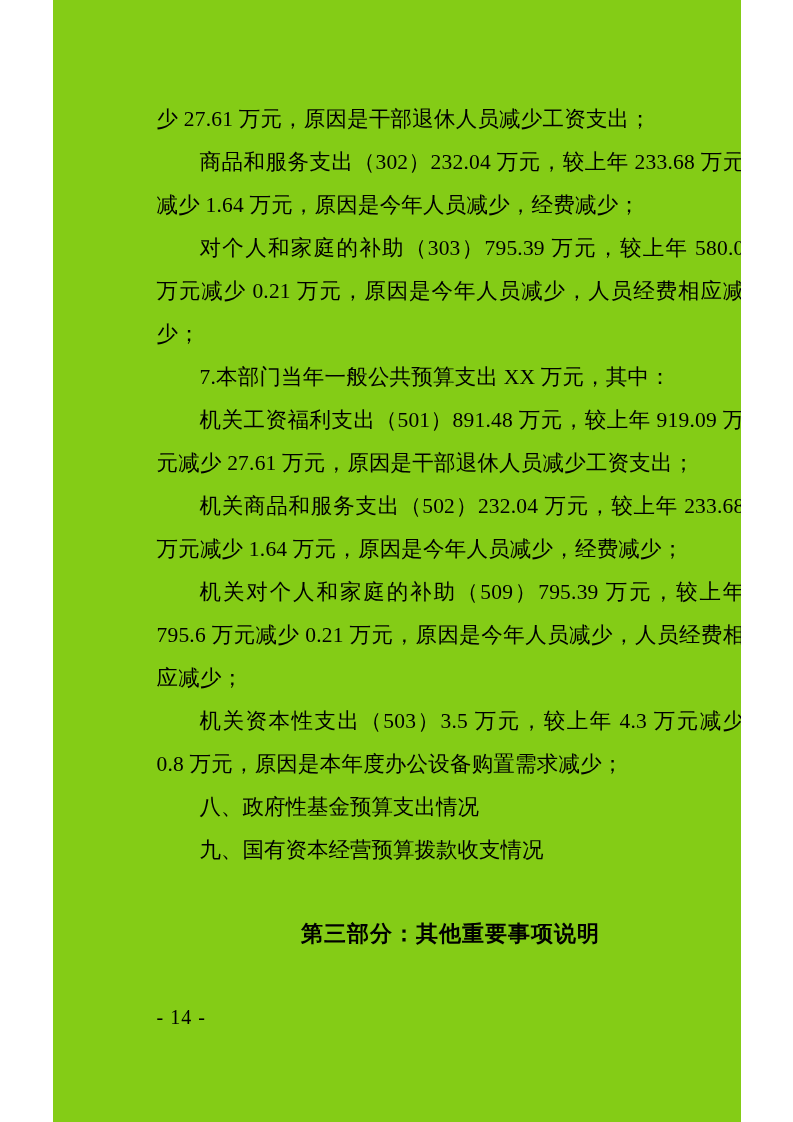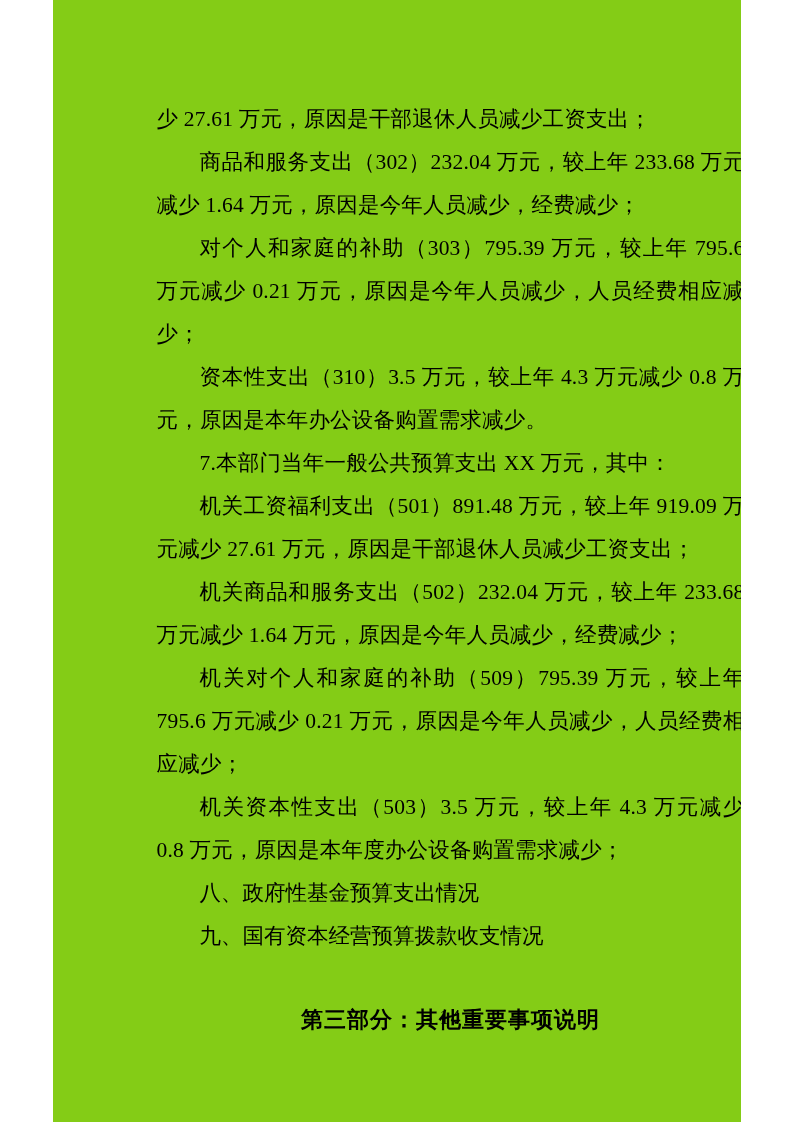--- a/index.html
+++ b/index.html
@@ -58,40 +58,39 @@
     letter-spacing: 1px;
   }
   .spacer {
     height: 40px;
   }
   .footer {
     position: absolute;
     left: 104px;
     top: 1006px;
     width: 588px;
-    text-align: center;
+    text-align: left;
     font-family: "Liberation Serif", "DejaVu Serif", serif;
     font-size: 20px;
     color: #000000;
     letter-spacing: 1px;
   }
 </style>
 </head>
 <body>
 
 <div class="page">
   <div class="content">
 
     <p class="para noindent">少 27.61 万元，原因是干部退休人员减少工资支出；</p>
 
     <p class="para indent">商品和服务支出（302）232.04 万元，较上年 233.68 万元减少 1.64 万元，原因是今年人员减少，经费减少；</p>
 
-    <p class="para indent">对个人和家庭的补助（303）795.39 万元，较上年 795.6 万元减少 0.21 万元，原因是今年人员减少，人员经费相应减少；</p>
+    <p class="para indent">对个人和家庭的补助（303）795.39 万元，较上年 580.0 万元减少 0.21 万元，原因是今年人员减少，人员经费相应减少；</p>
 
-    <p class="para indent">资本性支出（310）3.5 万元，较上年 4.3 万元减少 0.8 万元，原因是本年办公设备购置需求减少。</p>
 
     <p class="para indent">7.本部门当年一般公共预算支出 XX 万元，其中：</p>
 
     <p class="para indent">机关工资福利支出（501）891.48 万元，较上年 919.09 万元减少 27.61 万元，原因是干部退休人员减少工资支出；</p>
 
     <p class="para indent">机关商品和服务支出（502）232.04 万元，较上年 233.68 万元减少 1.64 万元，原因是今年人员减少，经费减少；</p>
 
     <p class="para indent">机关对个人和家庭的补助（509）795.39 万元，较上年 795.6 万元减少 0.21 万元，原因是今年人员减少，人员经费相应减少；</p>
 
     <p class="para indent">机关资本性支出（503）3.5 万元，较上年 4.3 万元减少 0.8 万元，原因是本年度办公设备购置需求减少；</p>

